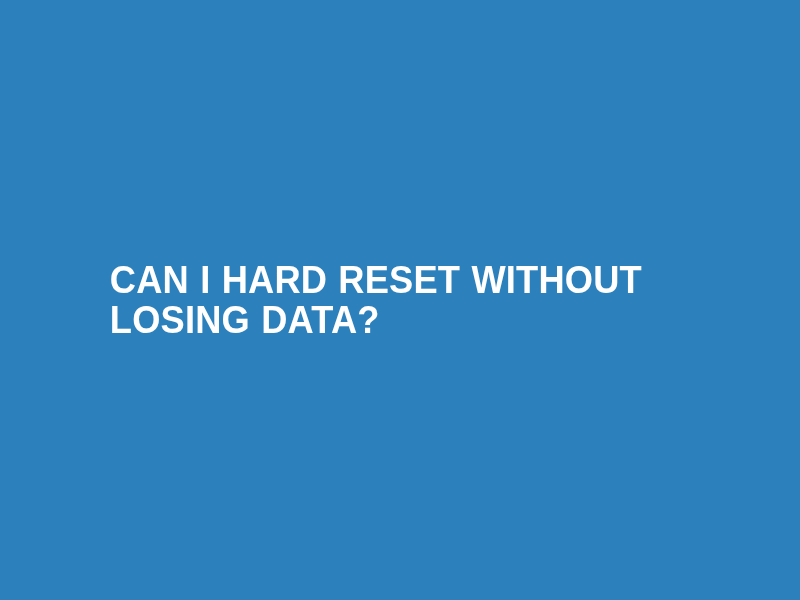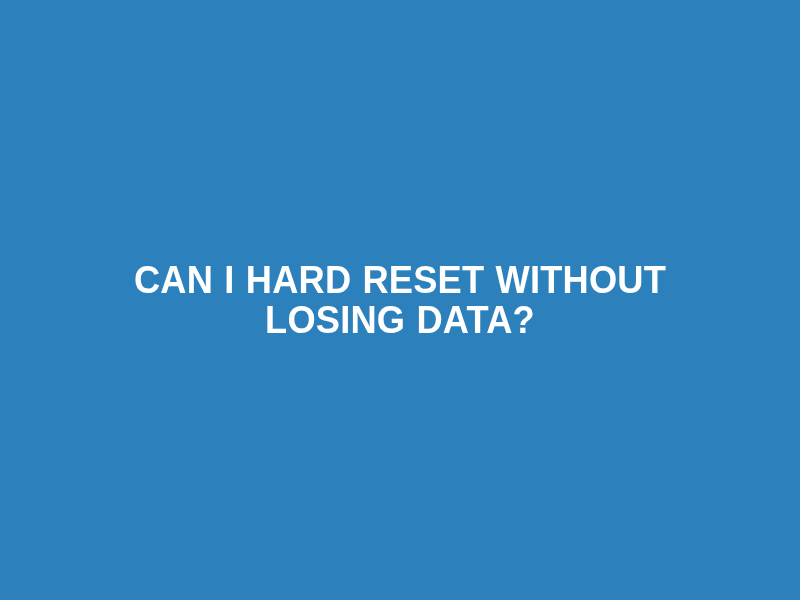--- a/index.html
+++ b/index.html
@@ -21,21 +21,21 @@
     height: 600px;
     background: #2c81bc;
     display: flex;
     align-items: center;
     justify-content: center;
     box-sizing: border-box;
   }
 
   #title-block {
     width: 640px;
-    text-align: center;
+    text-align: left;
     padding: 0 8px;
     box-sizing: border-box;
   }
 
   #page-title {
     display: block;
     margin: 0;
     color: #ffffff;
     font-family: "Liberation Sans", "DejaVu Sans", sans-serif;
     font-size: 39px;

